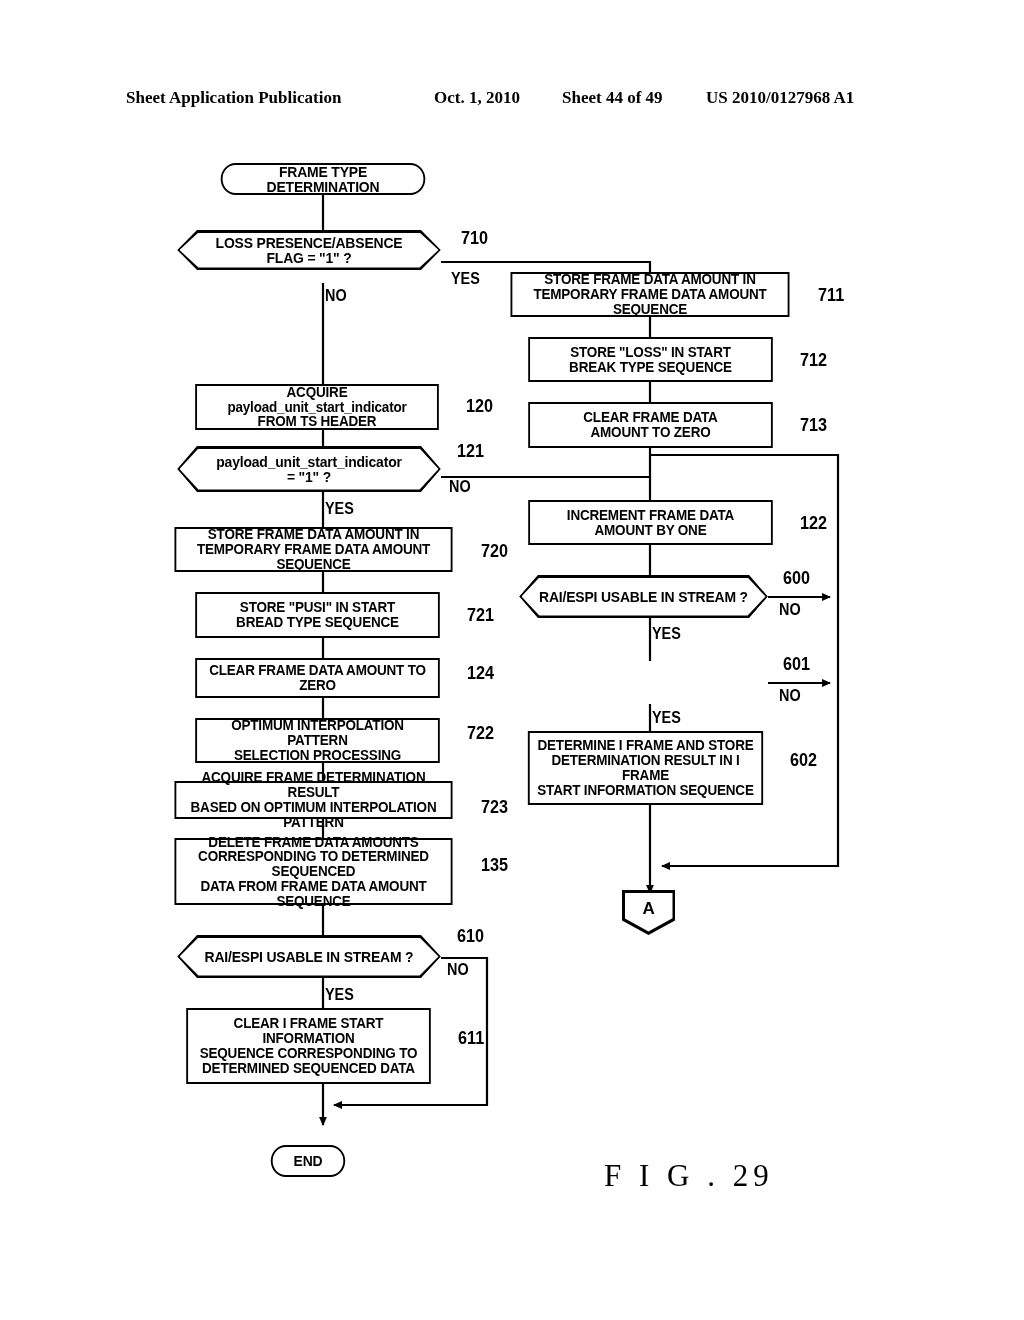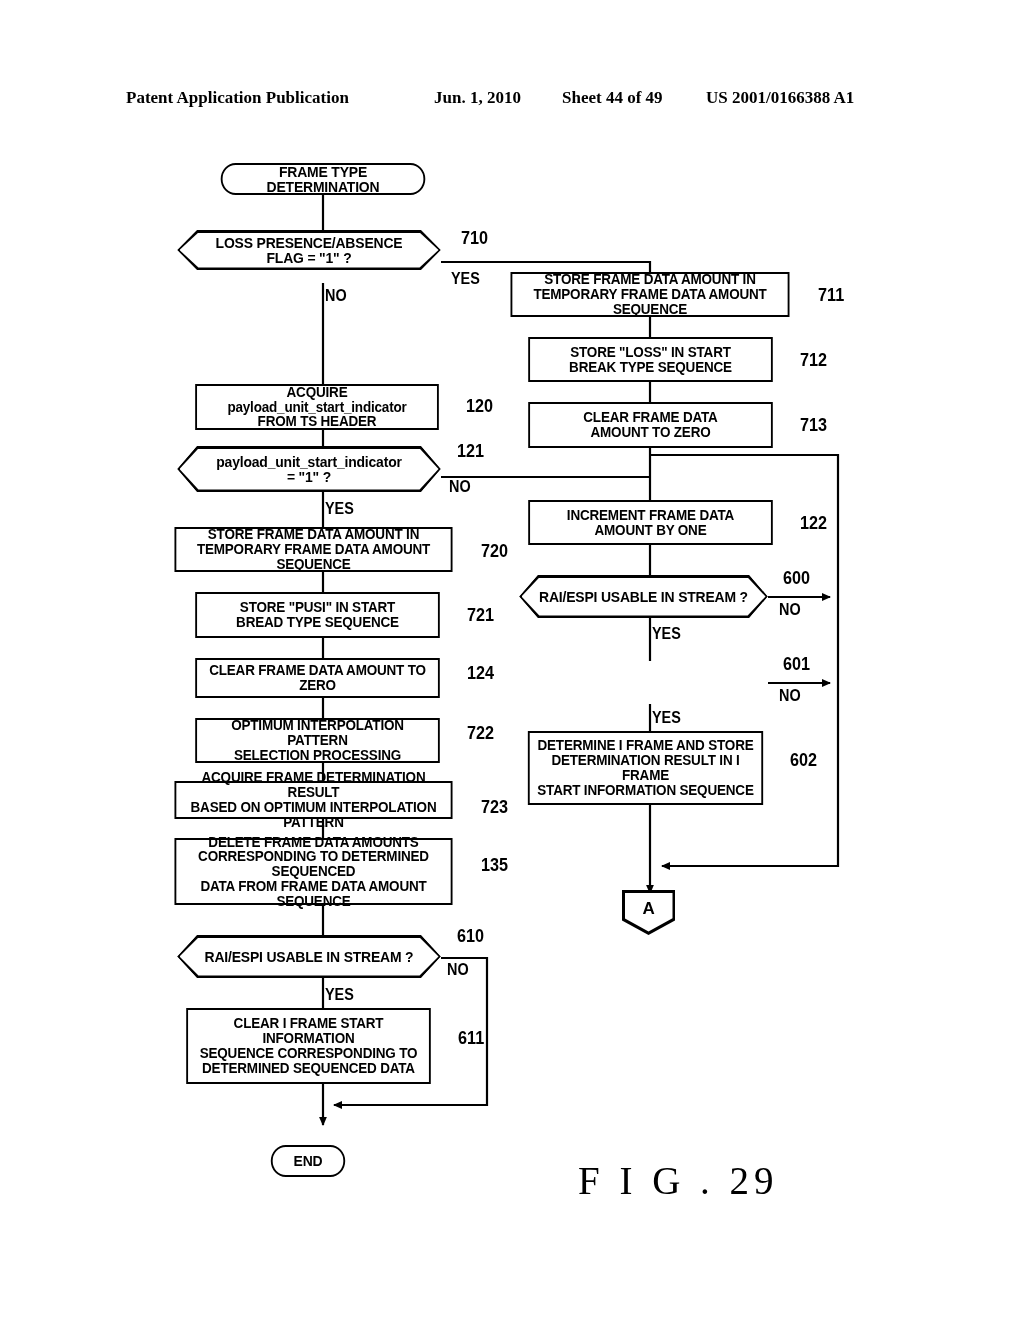--- a/index.html
+++ b/index.html
@@ -31,24 +31,24 @@
   }
   #pub-header .hdr-cell { position: absolute; top: 0; }
   #hdr-pub    { left: 126px; }
   #hdr-date   { left: 434px; }
   #hdr-sheet  { left: 562px; }
   #hdr-patno  { left: 706px; }
 
   
   #fig-label {
     position: absolute;
-    left: 578px;
+    left: 604px;
     top: 1158px;
     font-family: "Liberation Serif", serif;
-    font-size: 39px;
+    font-size: 31px;
     letter-spacing: 5px;
     color: #000;
     white-space: nowrap;
   }
 
   
   #wires {
     position: absolute;
     left: 0; top: 0;
     width: 1024px; height: 1320px;
@@ -158,24 +158,24 @@
 
   
   .ident { font-weight: bold; }
 </style>
 </head>
 <body>
 
 <div id="page">
 
   <div id="pub-header">
-    <span class="hdr-cell" id="hdr-pub">Patent Application Publication</span>
-    <span class="hdr-cell" id="hdr-date">Jun. 1, 2010</span>
+    <span class="hdr-cell" id="hdr-pub">Sheet Application Publication</span>
+    <span class="hdr-cell" id="hdr-date">Oct. 1, 2010</span>
     <span class="hdr-cell" id="hdr-sheet">Sheet 44 of 49</span>
-    <span class="hdr-cell" id="hdr-patno">US 2001/0166388 A1</span>
+    <span class="hdr-cell" id="hdr-patno">US 2010/0127968 A1</span>
   </div>
 
   <svg id="wires" viewBox="0 0 1024 1320" width="1024" height="1320" xmlns="http://www.w3.org/2000/svg">
     <defs>
       <marker id="ah" markerWidth="9" markerHeight="9" refX="8" refY="4.5" orient="auto" markerUnits="userSpaceOnUse">
         <path d="M0,0.6 L9,4.5 L0,8.4 z" fill="#000"></path>
       </marker>
     </defs>
     <g stroke="#000" stroke-width="2.2" fill="none">
 

